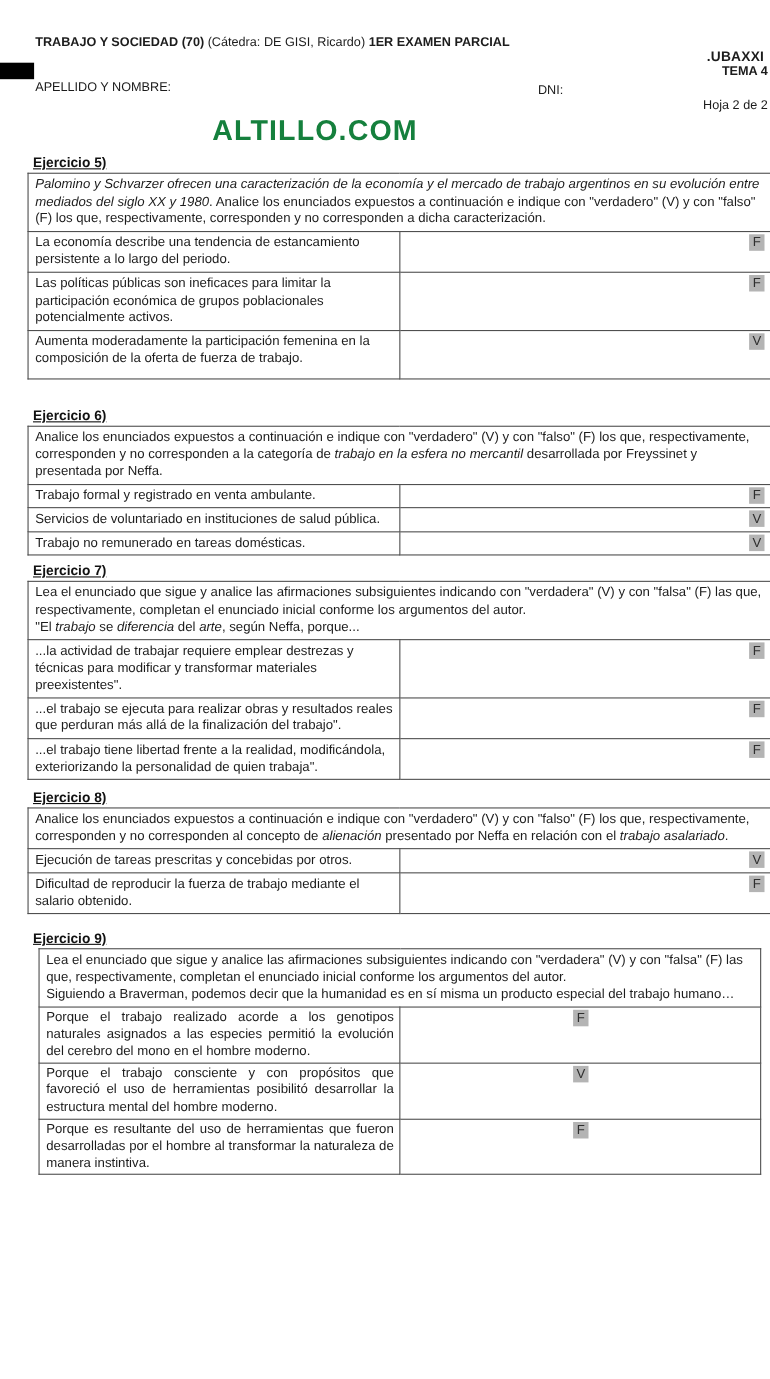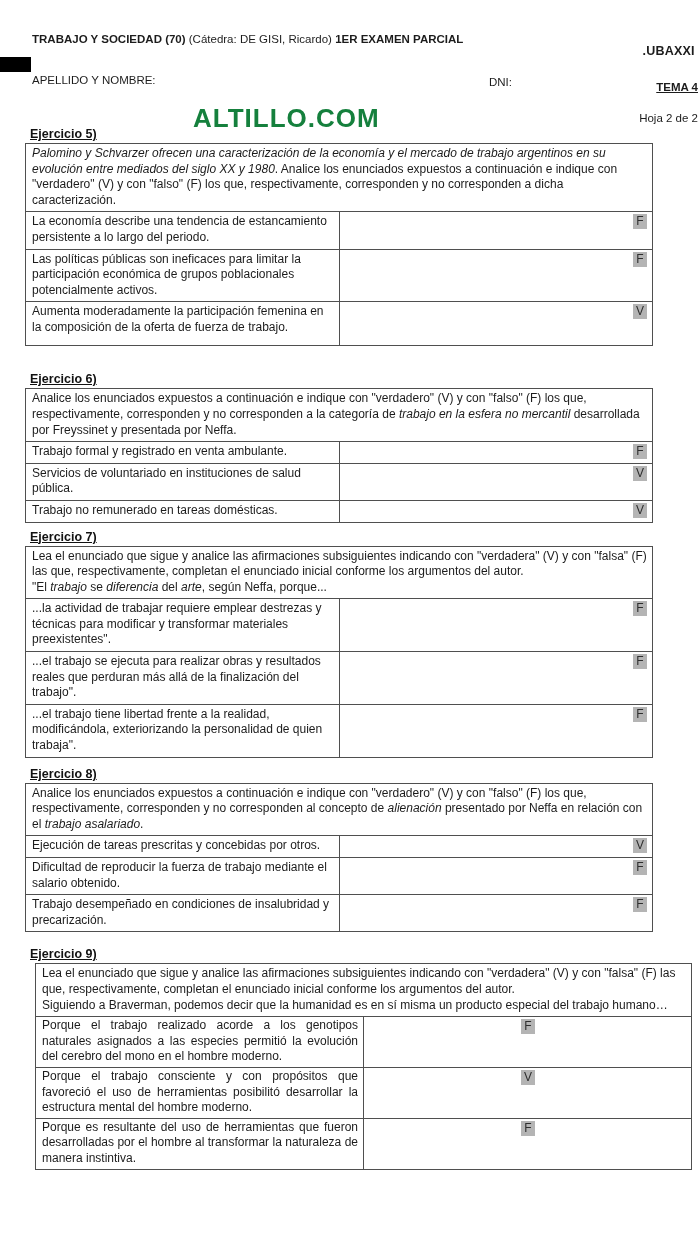--- a/index.html
+++ b/index.html
@@ -8,28 +8,28 @@
     font-family:"Liberation Sans", sans-serif; color:#1c1c1c; overflow:hidden;
   }
   .b { font-weight:bold; }
   
   .hdr-title { position:absolute; left:32px; top:33px; font-size:11.5px; white-space:nowrap; }
   .blackbox  { position:absolute; left:0; top:57px; width:31px; height:15px; background:#000; }
   .hdr-name  { position:absolute; left:32px; top:74px; font-size:11.5px; }
   .hdr-dni   { position:absolute; left:477px; top:76px; font-size:11.5px;padding-left:12px; }
   .hdr-right { position:absolute; right:2px; top:44px; text-align:right; font-size:11.5px; line-height:14px; }
   .uba  { font-size:12.5px; font-weight:bold; letter-spacing:.2px;text-align:center; }
-  .tema { font-weight:bold; margin-top:22px;text-decoration:underline; }
+  .tema { font-weight:bold; margin-top:0; }
   .hoja { margin-top:17px; }
   .watermark {
     position:absolute; left:193px; top:103px; font-size:26px; font-weight:bold;
     letter-spacing:1px; color:#15803d;
   }
   
-  main { position:absolute; left:25px; top:127px; width:628px; }
+  main { position:absolute; left:25px; top:141px; width:676px; }
   .ex-title { font-size:12.5px; font-weight:bold; text-decoration:underline; margin:0 0 2px 5px; color:#111; }
   table.ex-table { border-collapse:collapse; width:100%; table-layout:fixed; }
   .ex-table td {
     border:1px solid #4f4f4f; font-size:12px; line-height:1.3;
     padding:2px 5px 3px 6px; vertical-align:top; color:#1c1c1c;
   }
   .intro-cell p { margin:0; }
   .i { font-style:italic; }
   .ans { width:40px; text-align:right; vertical-align:middle; padding:2px 3px 2px 2px; }
   .ans-letter {
@@ -157,24 +157,20 @@
               </td>
         </tr>
         <tr>
           <td class="stmt">Ejecución de tareas prescritas y concebidas por otros.</td>
           <td class="ans"><span class="ans-letter">V</span></td>
         </tr>
         <tr>
           <td class="stmt">Dificultad de reproducir la fuerza de trabajo mediante el salario obtenido.</td>
           <td class="ans"><span class="ans-letter">F</span></td>
         </tr>
-        <tr>
-          <td class="stmt">Trabajo desempeñado en condiciones de insalubridad y precarización.</td>
-          <td class="ans"><span class="ans-letter">F</span></td>
-        </tr>
       </tbody>
         </table>
     </section>
 
     <section class="ex-9">
       <h2 class="ex-title">Ejercicio 9)</h2>
       <table class="ex-table">
         <tbody>
             <tr>
           <td colspan="2" class="intro-cell">

